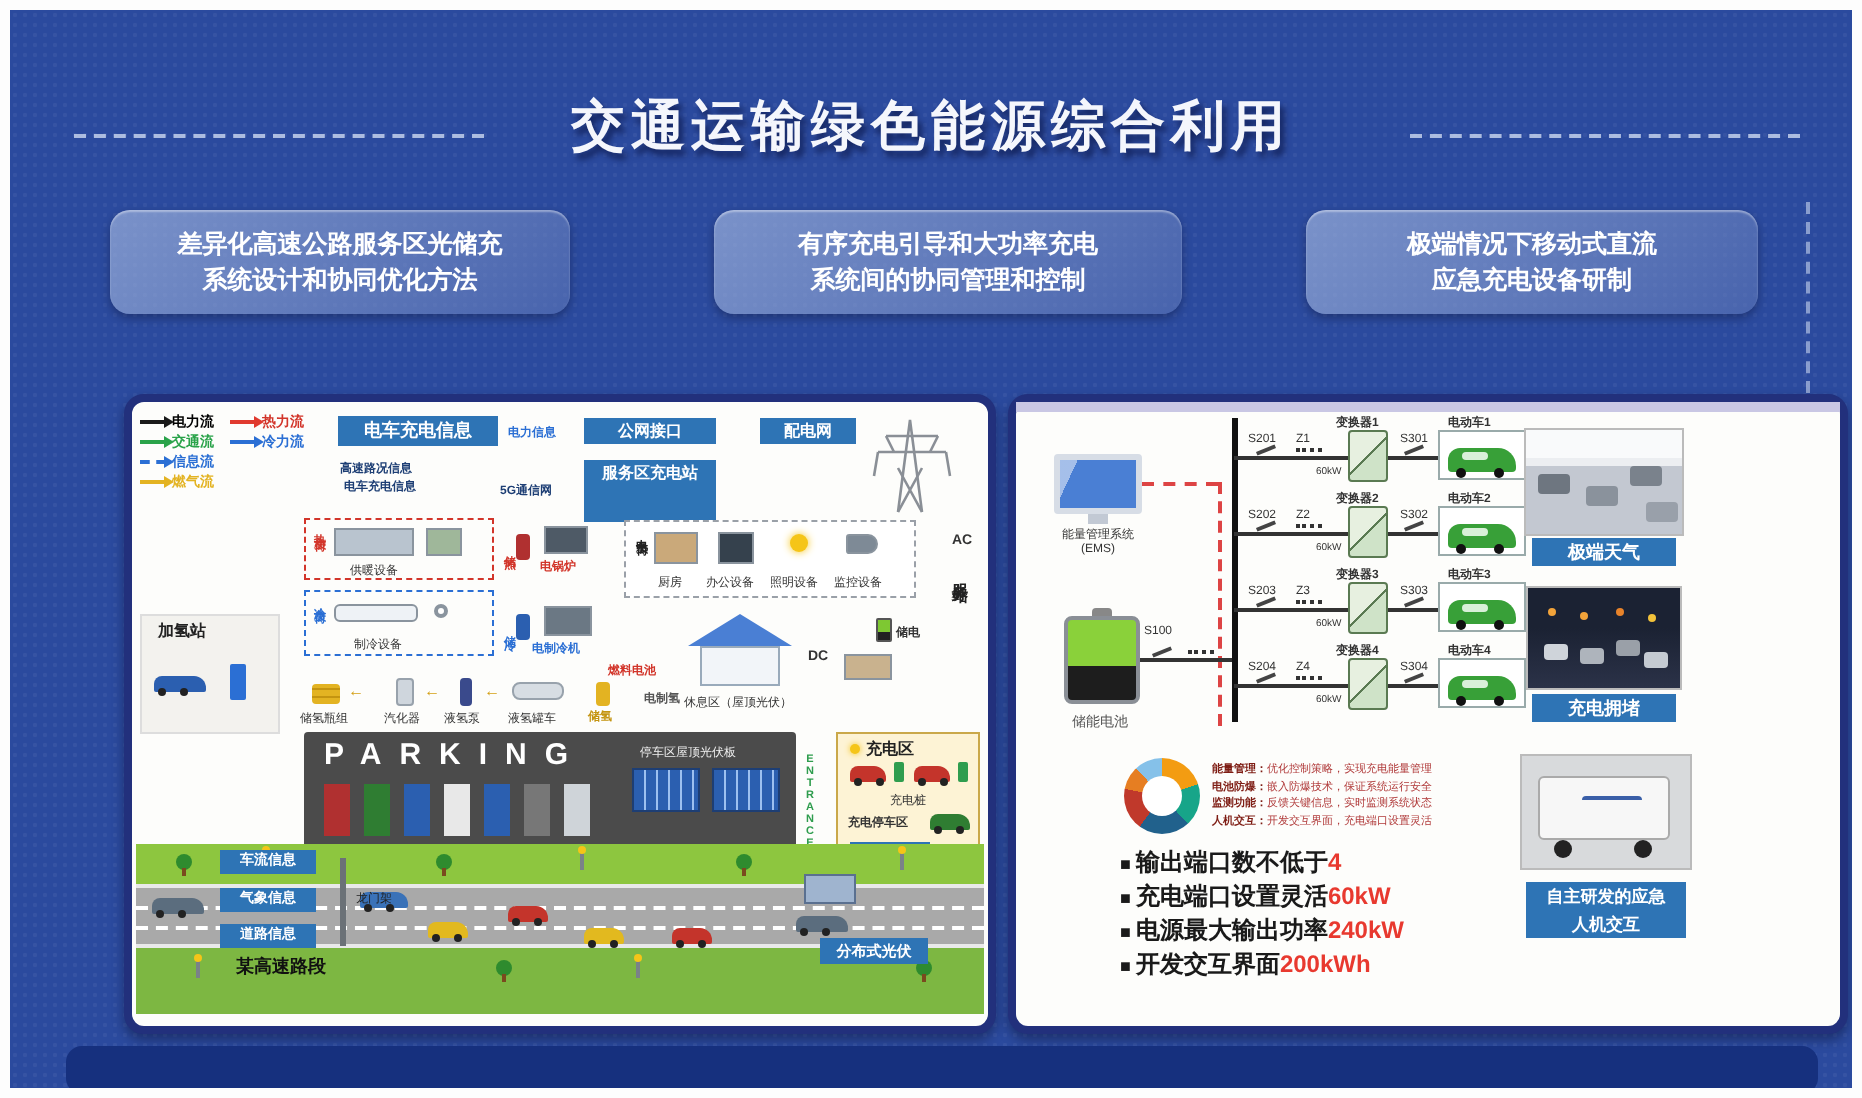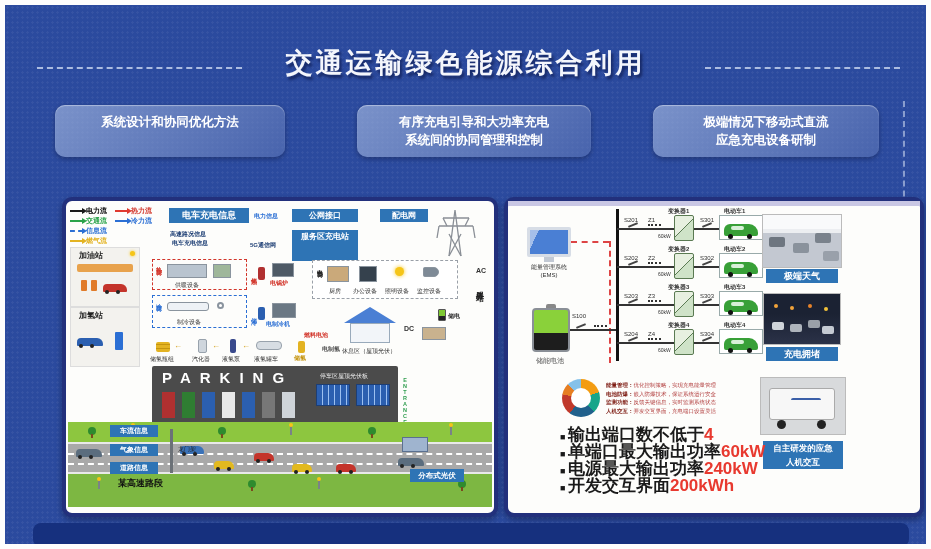--- a/index.html
+++ b/index.html
@@ -57,39 +57,40 @@
   .gcar{position:absolute;width:34px;height:12px;background:#38a038;border-radius:6px 9px 2px 2px;}
   .gcar::before{content:"";position:absolute;left:7px;top:2px;width:13px;height:4px;background:#d8f0d8;border-radius:2px;}
   .gcar::after{content:"";position:absolute;bottom:-3px;left:4px;width:5px;height:5px;border-radius:50%;background:#111;box-shadow:19px 0 0 #111;}
   .slabel{position:absolute;font-size:6px;color:#333;white-space:nowrap;}
   .photo{position:absolute;border:1px solid #bbb;overflow:hidden;}
   .cap{position:absolute;background:#2e74b5;color:#fff;font-weight:bold;text-align:center;}
   .donut{position:absolute;width:38px;height:38px;border-radius:50%;background:conic-gradient(#f39c12 0 20%,#17a589 20% 38%,#21618c 38% 60%,#c0392b 60% 78%,#e67e22 78% 88%,#85c1e9 88% 100%);}
   .donut::after{content:"";position:absolute;left:9px;top:9px;width:20px;height:20px;border-radius:50%;background:#fff;}
   .feat{font-size:5.5px;line-height:8.5px;white-space:nowrap;color:#b03a3a;}
   .feat b{color:#7e1d14;}
-  .bullet-row{font-size:17px;font-weight:bold;color:#1a1a1a;white-space:nowrap;height:17px;}
+  .bullet-row{font-size:12px;font-weight:bold;color:#1a1a1a;white-space:nowrap;height:17px;}
   .bullet-row::before{content:"■ ";font-size:9px;}
   .bullet-row .val{color:#e8392f;}
   .house-roof{position:absolute;width:0;height:0;border-left:26px solid transparent;border-right:26px solid transparent;border-bottom:16px solid #4a7fd4;}
   .house-body{position:absolute;width:40px;height:20px;background:#f2f5f9;border:1px solid #9ab;}
   .bat-small{position:absolute;width:8px;height:12px;background:linear-gradient(#7ec832 60%,#222 40%);border:1px solid #555;border-radius:1px;}
   .yarrow{position:absolute;font-size:8px;color:#d4a017;font-weight:bold;}
 </style>
 </head>
 <body>
 
 <div class="stage">
 
   <div class="dash-h" style="left:32px;top:62px;width:205px;"></div>
   <div class="dash-h" style="left:700px;top:62px;width:195px;"></div>
   <div class="title">交通运输绿色能源综合利用</div>
   <div class="dash-v" style="left:898px;top:96px;height:414px;"></div>
 
   <div class="topic" style="left:50px;width:230px;">
+    <div>差异化高速公路服务区光储充</div>
     <div>系统设计和协同优化方法</div>
   </div>
   <div class="topic" style="left:352px;width:234px;">
     <div>有序充电引导和大功率充电</div>
     <div>系统间的协同管理和控制</div>
   </div>
   <div class="topic" style="left:648px;width:226px;">
     <div>极端情况下移动式直流</div>
     <div>应急充电设备研制</div>
   </div>
@@ -139,28 +140,20 @@
     <svg class="abs" style="left:363px;top:3px;" width="54" height="54" viewBox="0 0 54 54">
       <g stroke="#8a8f96" stroke-width="1.3" fill="none">
         <path d="M20 52 L26 6 L32 52"></path>
           <path d="M20 52 L32 30 M32 52 L20 30"></path>
         <path d="M14 14 L40 14 M10 22 L44 22"></path>
           <path d="M14 14 L18 22 M40 14 L36 22"></path>
         <path d="M10 22 L8 34 M44 22 L46 34"></path>
       </g>
     </svg>
 
-    <div class="zone" style="top:46px;height:60px;">
-      <div class="zl">加油站</div>
-        <div class="bulb"></div>
-      <div class="abs" style="left:6px;top:16px;width:56px;height:8px;background:#e8a24c;border-radius:2px;"></div>
-      <div class="pump" style="left:10px;top:32px;"></div>
-      <div class="pump" style="left:20px;top:32px;"></div>
-      <div class="car" style="left:32px;top:36px;width:24px;background:#c4342b;"></div>
-    </div>
     <div class="zone" style="top:106px;height:60px;">
       <div class="zl">加氢站</div>
       <div class="car" style="left:6px;top:30px;width:26px;background:#2b5fb0;"></div>
       <div class="pump b" style="left:44px;top:24px;height:18px;width:8px;"></div>
     </div>
 
     <div class="abs dashedbox" style="left:86px;top:58px;width:95px;height:31px;">
       <div class="vtext redt" style="position:absolute;left:1px;top:2px;font-size:6px;font-weight:bold;">热负荷</div>
       <div class="devblock" style="left:14px;top:4px;width:40px;height:14px;"></div>
       <div class="devblock" style="left:60px;top:4px;width:18px;height:14px;background:#9fb79a;"></div>
@@ -227,20 +220,35 @@
       <div class="abs" style="left:10px;top:26px;width:13px;height:26px;background:#b03030;"></div>
       <div class="abs" style="left:30px;top:26px;width:13px;height:26px;background:#2f7d32;"></div>
       <div class="abs" style="left:50px;top:26px;width:13px;height:26px;background:#2b5fb0;"></div>
       <div class="abs" style="left:70px;top:26px;width:13px;height:26px;background:#e8e8e8;"></div>
       <div class="abs" style="left:90px;top:26px;width:13px;height:26px;background:#2b5fb0;"></div>
       <div class="abs" style="left:110px;top:26px;width:13px;height:26px;background:#777;"></div>
       <div class="abs" style="left:130px;top:26px;width:13px;height:26px;background:#cfd4d9;"></div>
     </div>
     <div class="abs vtext" style="left:336px;top:176px;font-size:5.5px;font-weight:bold;color:#2f9d4e;letter-spacing:0;">ENTRANCE</div>
 
+    <div class="abs" style="left:352px;top:165px;width:72px;height:80px;background:#fdf3d5;border:1px solid #caa84a;">
+      <div style="display:flex;align-items:center;gap:3px;padding:2px 0 0 6px;">
+        <span class="bulb" style="position:static;"></span>
+        <span style="font-size:8px;font-weight:bold;color:#222;">充电区</span>
+      </div>
+      <div class="car" style="left:6px;top:16px;width:18px;background:#c4342b;"></div>
+      <div class="pump" style="left:28px;top:14px;width:5px;height:10px;background:#2f9d4e;"></div>
+      <div class="car" style="left:38px;top:16px;width:18px;background:#c4342b;"></div>
+      <div class="pump" style="left:60px;top:14px;width:5px;height:10px;background:#2f9d4e;"></div>
+      <div class="t6" style="position:absolute;left:26px;top:29px;">充电桩</div>
+      <div class="t6" style="position:absolute;left:5px;top:40px;font-weight:bold;">充电停车区</div>
+      <div class="car" style="left:46px;top:40px;width:20px;background:#2f7d32;"></div>
+      <div class="abs bluebox" style="left:6px;top:54px;width:40px;height:10px;font-size:5px;line-height:10px;letter-spacing:1px;">CHARGING</div>
+      <div class="car" style="left:50px;top:56px;width:18px;background:#c4342b;"></div>
+    </div>
 
     <div class="abs" style="left:2px;top:221px;width:424px;height:20px;background:#8dc63f;">
       <div class="tree" style="left:20px;top:5px;"></div>
       <div class="lamp" style="left:64px;top:4px;"></div>
       <div class="tree" style="left:150px;top:5px;"></div>
       <div class="lamp" style="left:222px;top:4px;"></div>
       <div class="tree" style="left:300px;top:5px;"></div>
       <div class="lamp" style="left:382px;top:4px;"></div>
     </div>
 
@@ -389,20 +397,20 @@
     <div class="donut" style="left:54px;top:178px;"></div>
     <div class="abs" style="left:98px;top:180px;">
       <div class="feat"><b>能量管理：</b><span>优化控制策略，实现充电能量管理</span></div>
       <div class="feat"><b>电池防爆：</b><span>嵌入防爆技术，保证系统运行安全</span></div>
       <div class="feat"><b>监测功能：</b><span>反馈关键信息，实时监测系统状态</span></div>
       <div class="feat"><b>人机交互：</b><span>开发交互界面，充电端口设置灵活</span></div>
     </div>
 
     <div class="abs" style="left:52px;top:222px;">
       <div class="bullet-row"><span>输出端口数不低于</span><span class="val">4</span></div>
-      <div class="bullet-row"><span>单端口最大输出功率</span><span class="val">60kW</span></div>
+      <div class="bullet-row"><span>充电端口设置灵活</span><span class="val">60kW</span></div>
       <div class="bullet-row"><span>电源最大输出功率</span><span class="val">240kW</span></div>
       <div class="bullet-row"><span>开发交互界面</span><span class="val">200kWh</span></div>
     </div>
   </div>
 
   <div class="bottom-bar"></div>
 </div>
 
 </body></html>

